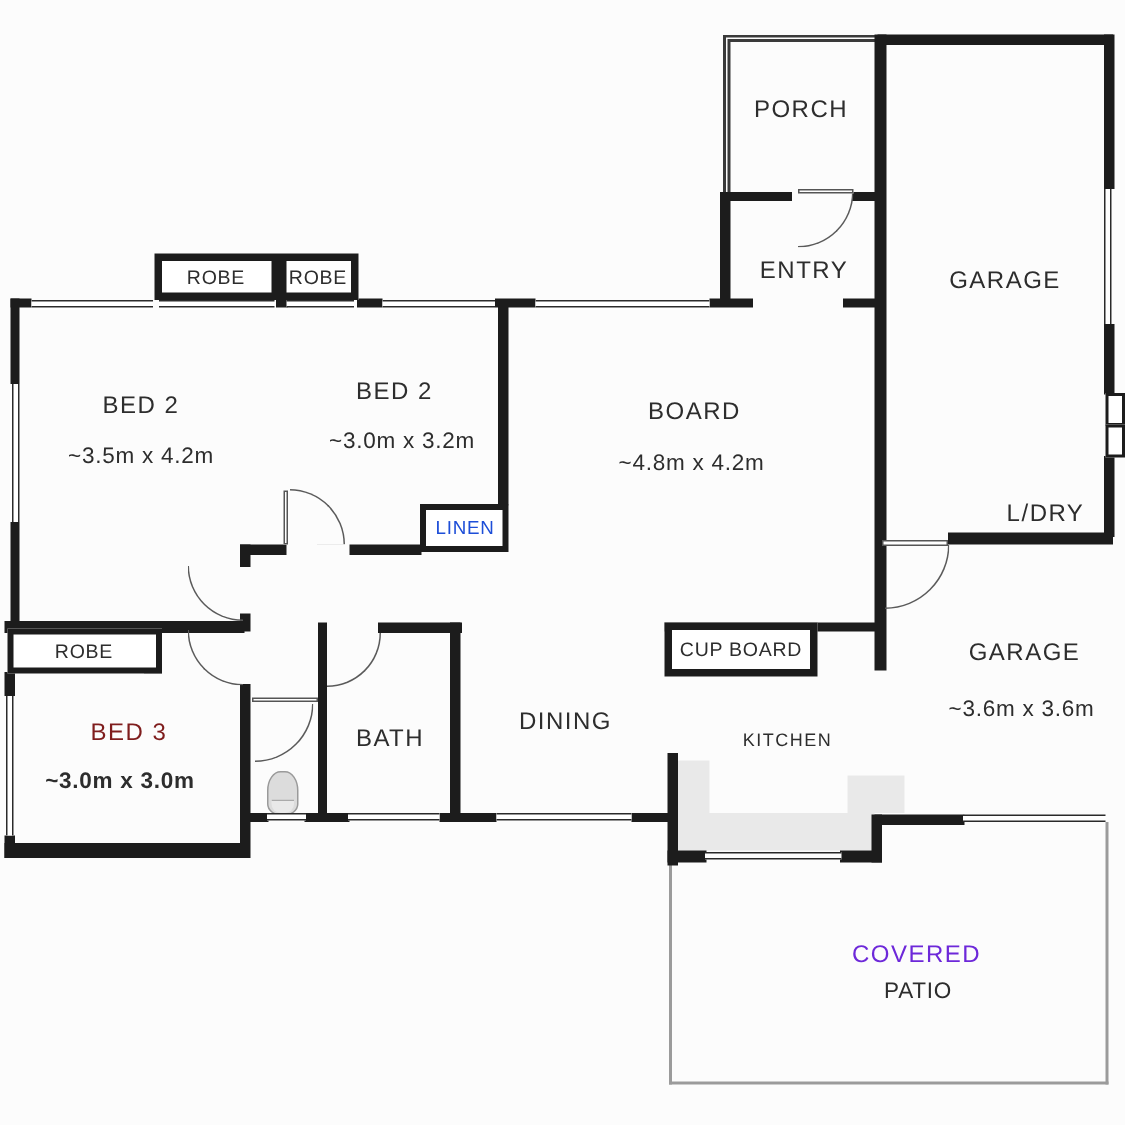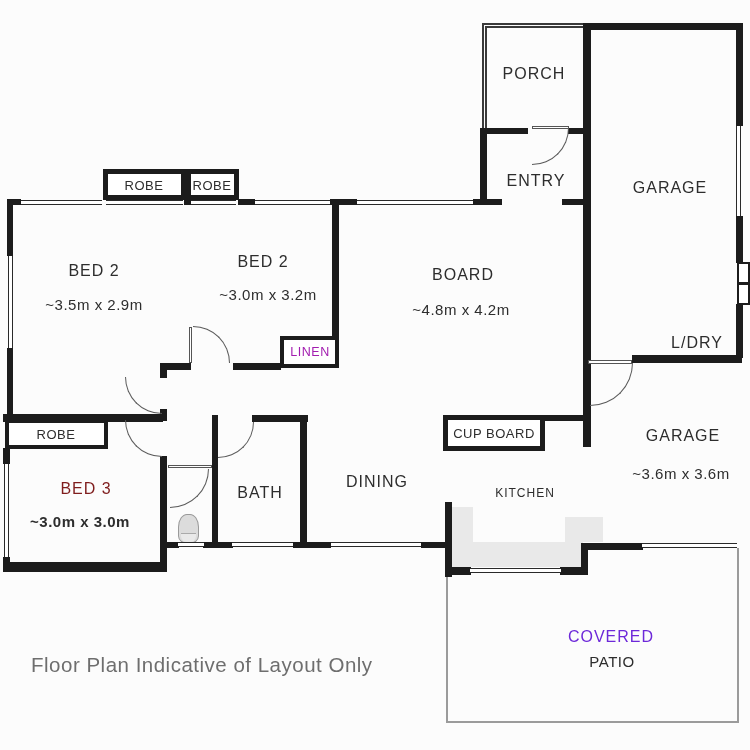--- a/index.html
+++ b/index.html
@@ -40,21 +40,20 @@
 <body>
 
 <div id="stage">
 
   <div class="porch-shell" style="left:482px;top:23px;width:104px;height:107px;"></div>
 
   <div id="toilet" style="left:178px;top:514px;width:21px;height:30px;">
       <div class="seat"></div>
     </div>
 
-  <div id="footer-note" style="left: 31px; top: 665px; font-size: 20.5px; color: rgb(110, 110, 110);">Floor Plan Indicative of Layout Only</div>
 <div class="bench" style="left: 452px; top: 507px; width: 21px; height: 60px; background: rgb(233, 233, 233);"></div>
     <div class="bench" style="left: 452px; top: 542px; width: 131px; height: 25px; background: rgb(233, 233, 233);"></div>
     <div class="bench" style="left: 565px; top: 517px; width: 38px; height: 25px; background: rgb(233, 233, 233);"></div>
     <div class="patio-line" style="left: 446px; top: 575px; width: 2px; height: 148px; background: rgb(155, 155, 155);"></div>
     <div class="patio-line" style="left: 446px; top: 721px; width: 293px; height: 2px; background: rgb(155, 155, 155);"></div>
     <div class="patio-line" style="left: 737px; top: 548px; width: 2px; height: 175px; background: rgb(155, 155, 155);"></div>
     <div class="wall" style="left: 7px; top: 199px; width: 14px; height: 6px; background: rgb(28, 28, 28);"></div>
     <div class="wall" style="left: 184px; top: 199px; width: 8px; height: 6px; background: rgb(28, 28, 28);"></div>
     <div class="wall" style="left: 238px; top: 199px; width: 17px; height: 6px; background: rgb(28, 28, 28);"></div>
     <div class="wall" style="left: 330px; top: 199px; width: 27px; height: 6px; background: rgb(28, 28, 28);"></div>
@@ -121,36 +120,36 @@
     <div class="arc" style="left: 125px; top: 377px; width: 37px; height: 37px; border-bottom-left-radius: 100%; border-left-width: 1.6px; border-bottom-width: 1.6px;"></div>
     <div class="arc" style="left: 125px; top: 420px; width: 37px; height: 37px; border-bottom-left-radius: 100%; border-left-width: 1.6px; border-bottom-width: 1.6px;"></div>
     <div class="arc" style="left: 170px; top: 469px; width: 39px; height: 39px; border-bottom-right-radius: 100%; border-right-width: 1.6px; border-bottom-width: 1.6px;"></div>
     <div class="arc" style="left: 218px; top: 422px; width: 36px; height: 36px; border-bottom-right-radius: 100%; border-right-width: 1.6px; border-bottom-width: 1.6px;"></div>
     <div class="arc" style="left: 590px; top: 363px; width: 43px; height: 43px; border-bottom-right-radius: 100%; border-right-width: 1.6px; border-bottom-width: 1.6px;"></div>
     <div class="leaf" style="left: 532px; top: 126px; width: 37px; height: 3px;"></div>
     <div class="leaf" style="left: 189px; top: 327px; width: 3px; height: 36px;"></div>
     <div class="leaf" style="left: 168px; top: 465px; width: 44px; height: 3px;"></div>
     <div class="leaf" style="left: 588px; top: 360px; width: 44px; height: 4px;"></div>
     <div class="lbl" style="left: 94px; top: 271px; font-size: 16px; letter-spacing: 1px; color: rgb(45, 45, 45);">BED 2</div>
-    <div class="lbl" style="left: 94px; top: 304px; font-size: 15px; letter-spacing: 0.5px; color: rgb(45, 45, 45);">~3.5m x 2.9m</div>
+    <div class="lbl" style="left: 94px; top: 304px; font-size: 15px; letter-spacing: 0.5px; color: rgb(45, 45, 45);">~3.5m x 4.2m</div>
     <div class="lbl" style="left: 263px; top: 262px; font-size: 16px; letter-spacing: 1px; color: rgb(45, 45, 45);">BED 2</div>
     <div class="lbl" style="left: 268px; top: 294px; font-size: 15px; letter-spacing: 0.5px; color: rgb(45, 45, 45);">~3.0m x 3.2m</div>
     <div class="lbl" style="left: 86px; top: 489px; font-size: 16px; letter-spacing: 1px; color: #7f1d1d;">BED 3</div>
     <div class="lbl" style="left: 80px; top: 521px; font-size: 15px; letter-spacing: 0.5px; color: rgb(45, 45, 45); font-weight: bold;">~3.0m x 3.0m</div>
     <div class="lbl" style="left: 463px; top: 275px; font-size: 16px; letter-spacing: 1px; color: rgb(45, 45, 45);">BOARD</div>
     <div class="lbl" style="left: 461px; top: 309px; font-size: 15px; letter-spacing: 0.5px; color: rgb(45, 45, 45);">~4.8m x 4.2m</div>
     <div class="lbl" style="left: 683px; top: 436px; font-size: 16px; letter-spacing: 1px; color: rgb(45, 45, 45);">GARAGE</div>
     <div class="lbl" style="left: 681px; top: 473px; font-size: 15px; letter-spacing: 0.5px; color: rgb(45, 45, 45);">~3.6m x 3.6m</div>
     <div class="lbl" style="left: 670px; top: 188px; font-size: 16px; letter-spacing: 1px; color: rgb(45, 45, 45);">GARAGE</div>
     <div class="lbl" style="left: 534px; top: 74px; font-size: 16px; letter-spacing: 1px; color: rgb(45, 45, 45);">PORCH</div>
     <div class="lbl" style="left: 536px; top: 181px; font-size: 16px; letter-spacing: 1px; color: rgb(45, 45, 45);">ENTRY</div>
     <div class="lbl" style="left: 697px; top: 343px; font-size: 16px; letter-spacing: 1px; color: rgb(45, 45, 45);">L/DRY</div>
     <div class="lbl" style="left: 260px; top: 493px; font-size: 16px; letter-spacing: 1px; color: rgb(45, 45, 45);">BATH</div>
     <div class="lbl" style="left: 377px; top: 482px; font-size: 16px; letter-spacing: 1px; color: rgb(45, 45, 45);">DINING</div>
     <div class="lbl" style="left: 525px; top: 493px; font-size: 12px; letter-spacing: 1px; color: rgb(45, 45, 45);">KITCHEN</div>
     <div class="lbl" style="left: 611px; top: 637px; font-size: 16px; letter-spacing: 1px; color: #6d28d9;">COVERED</div>
     <div class="lbl" style="left: 612px; top: 661px; font-size: 15px; letter-spacing: 0.5px; color: rgb(45, 45, 45);">PATIO</div>
     <div class="lbl" style="left: 144px; top: 185px; font-size: 13px; letter-spacing: 0.5px; color: rgb(45, 45, 45);">ROBE</div>
     <div class="lbl" style="left: 212px; top: 185px; font-size: 13px; letter-spacing: 0.5px; color: rgb(45, 45, 45);">ROBE</div>
     <div class="lbl" style="left: 56px; top: 434px; font-size: 13px; letter-spacing: 0.5px; color: rgb(45, 45, 45);">ROBE</div>
-    <div class="lbl" style="left: 310px; top: 352px; font-size: 12.5px; letter-spacing: 0.5px; color: #a21caf;">LINEN</div>
+    <div class="lbl" style="left: 310px; top: 352px; font-size: 12.5px; letter-spacing: 0.5px; color: #1d4ed8;">LINEN</div>
     <div class="lbl" style="left: 494px; top: 433px; font-size: 13px; letter-spacing: 0.5px; color: rgb(45, 45, 45);">CUP BOARD</div>
   </div>
 
 </body></html>

